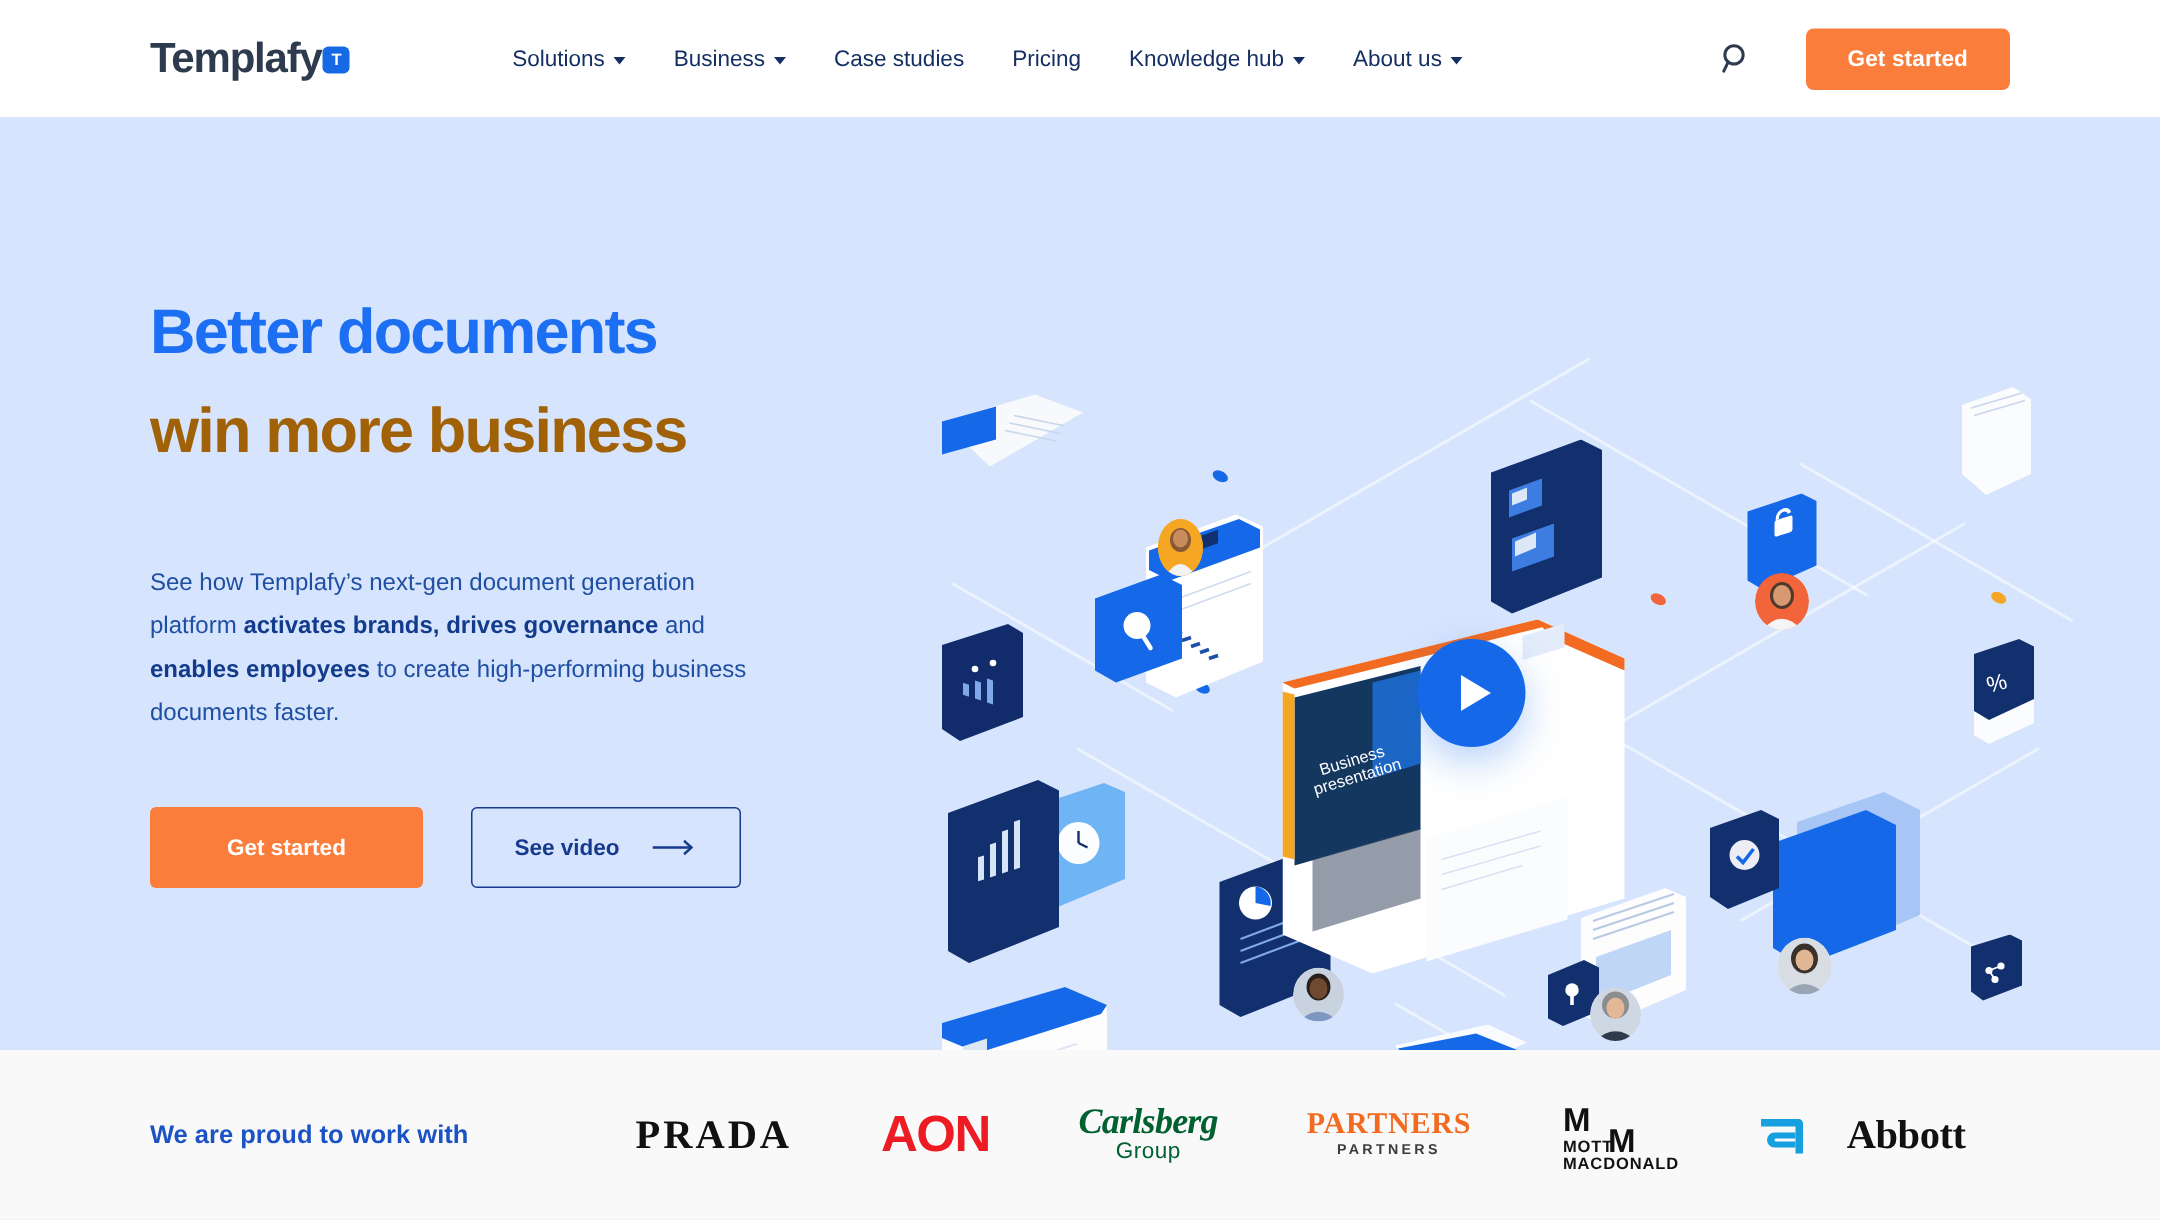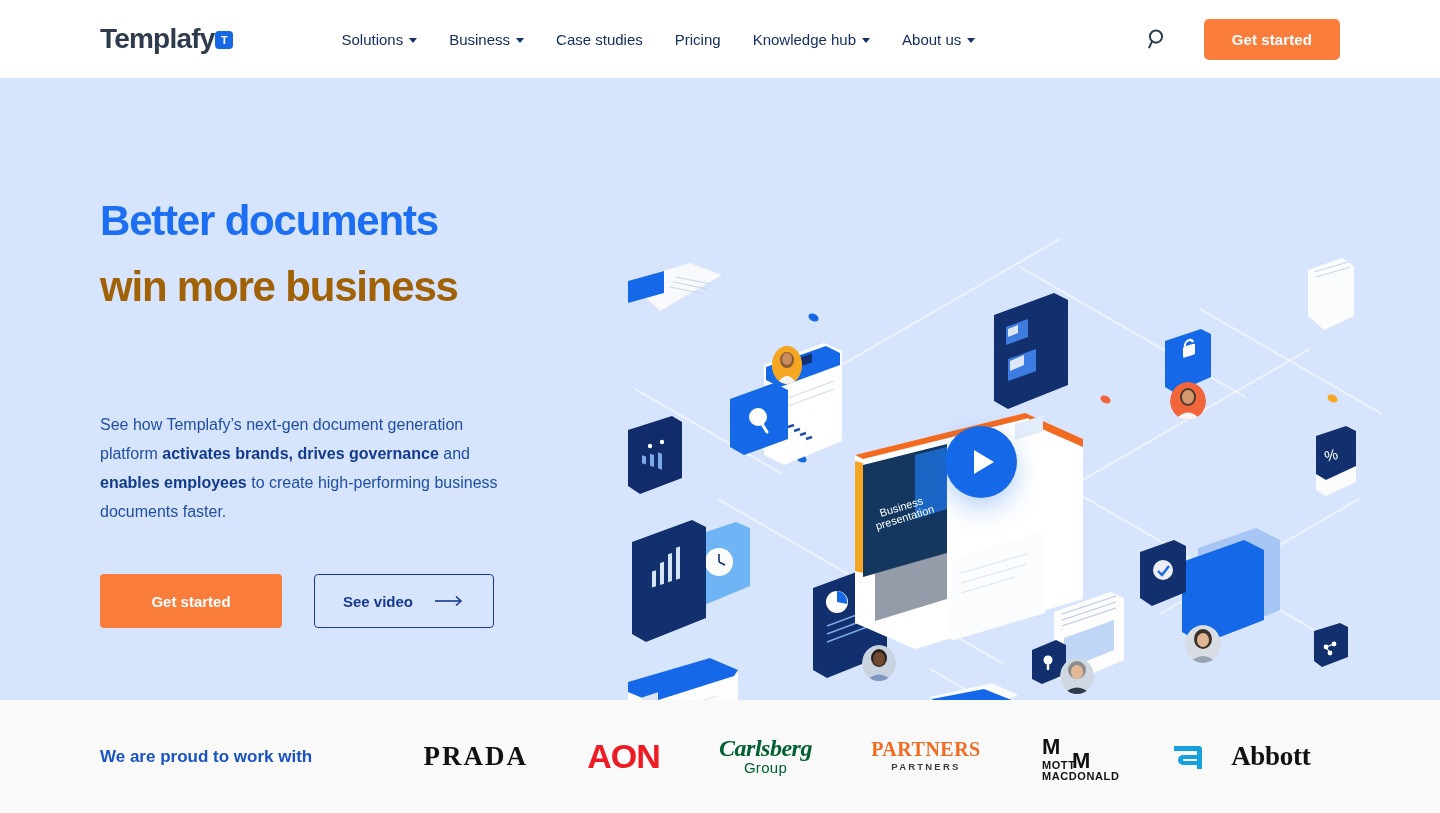--- a/index.html
+++ b/index.html
@@ -109,21 +109,21 @@
   h1.hero-title {
     font-size: 42px;
     font-weight: bold;
     line-height: 66px;
     letter-spacing: -1.2px;
   }
   .hero-title .l1 { color: #1c6ef2; display: block; }
   .hero-title .l2 { color: #a16207; display: block; }
 
   p.hero-sub {
-    margin-top: 90px;
+    margin-top: 54px;
     font-size: 16px;
     line-height: 29px;
     color: #1e4fa3;
     width: 420px;
   }
   p.hero-sub b { font-weight: bold; color: #123b8c; }
 
   .hero-ctas {
     margin-top: 48px;
     display: flex; gap: 32px; align-items: center;

